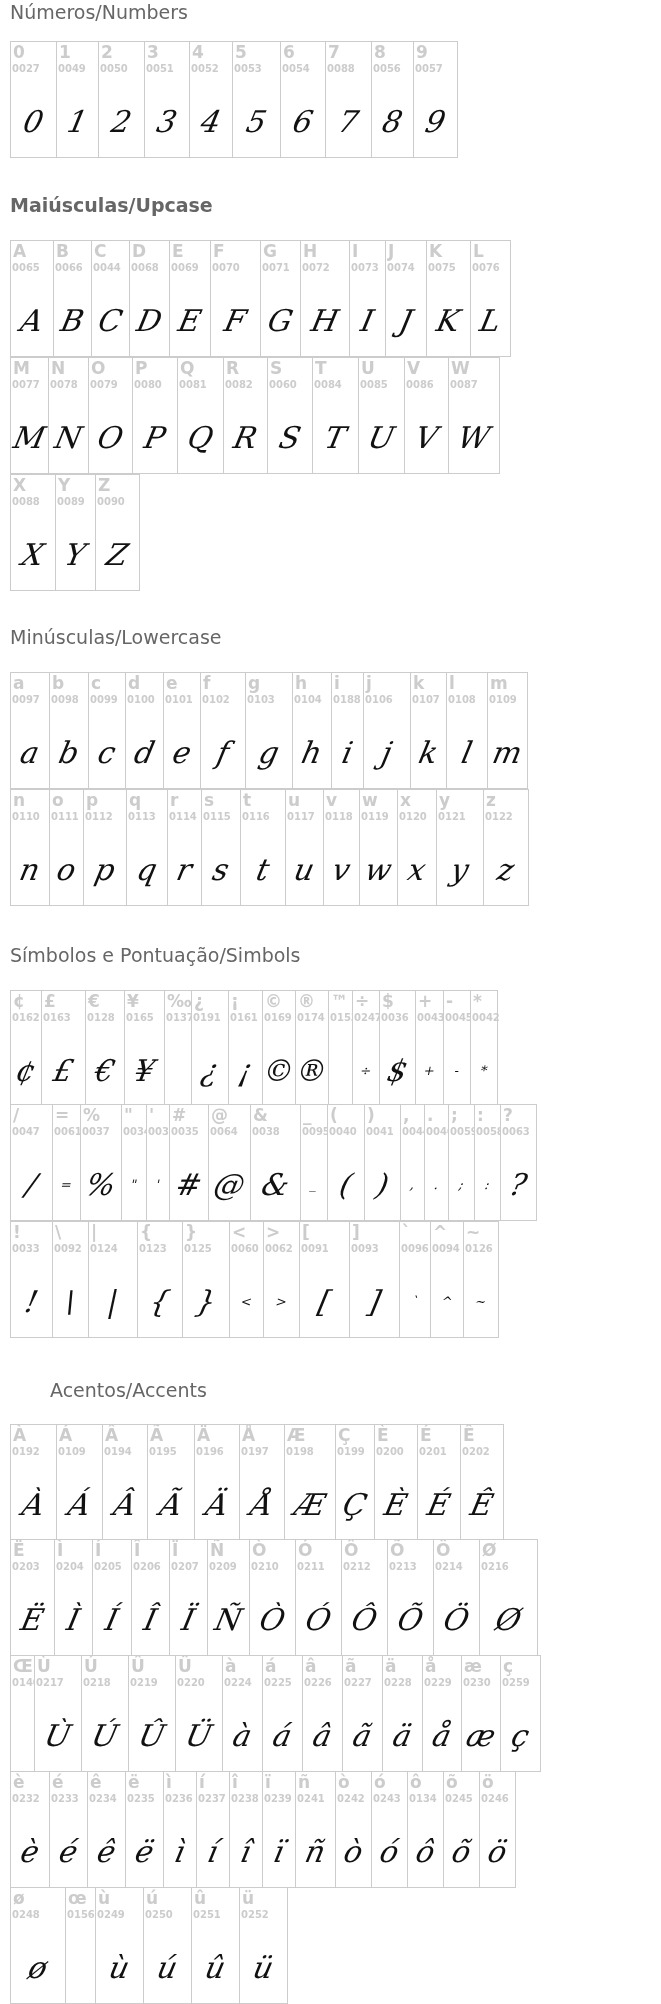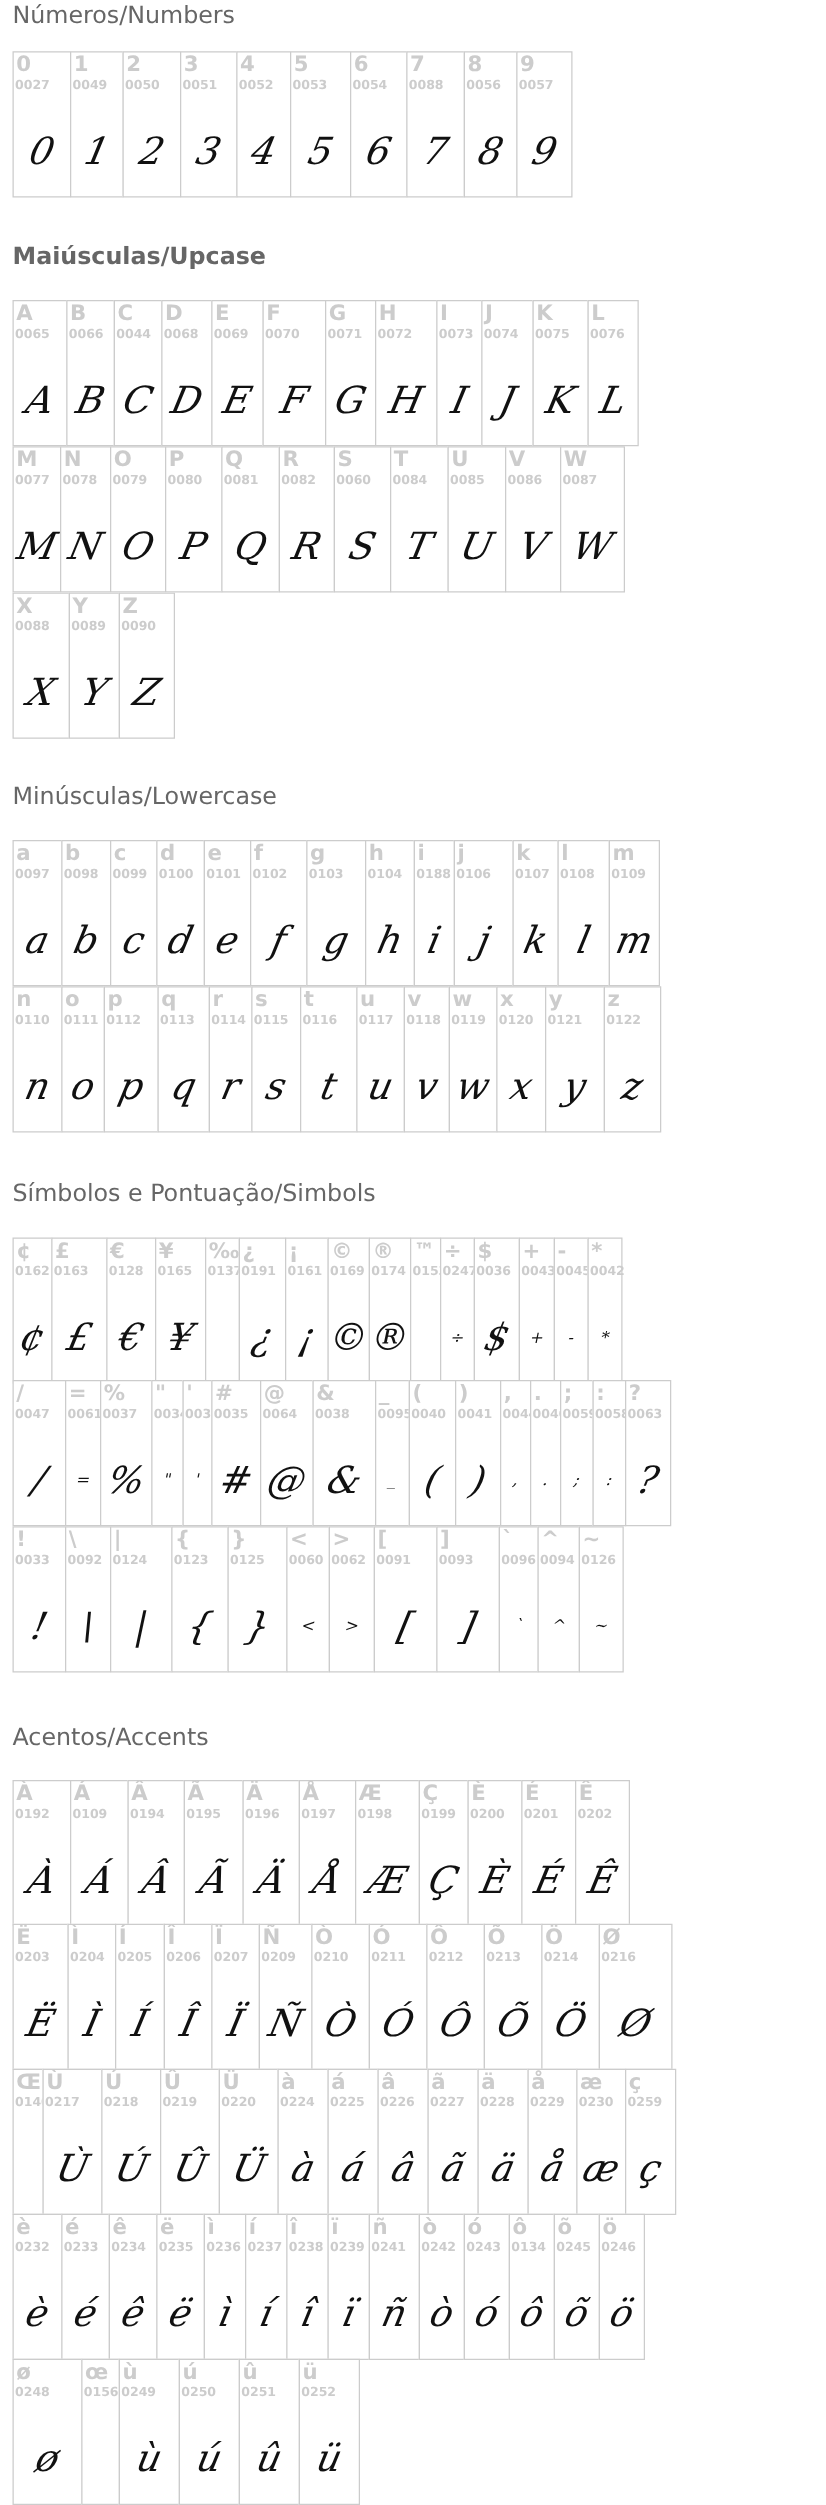--- a/index.html
+++ b/index.html
@@ -563,21 +563,21 @@
         <span class="ch">^</span>
         <span class="code">0094</span>
         <span class="glyph small">^</span>
       </div>
       <div class="cell" style="width: 36px; height: 117px;">
         <span class="ch">~</span>
         <span class="code">0126</span>
         <span class="glyph small">~</span>
       </div>
     </div>
-    <h2 class="section-title" style="top: 1379px;">Acentos/Accents</h2>
+    <h2 class="section-title" style="top: 1379px; margin-left: 40px;">Acentos/Accents</h2>
     <div class="row" style="top: 1424px;">
       <div class="cell" style="width: 47px; height: 117px;">
         <span class="ch">À</span>
         <span class="code">0192</span>
         <span class="glyph">À</span>
       </div>
       <div class="cell" style="width: 47px; height: 117px;">
         <span class="ch">Á</span>
         <span class="code">0109</span>
         <span class="glyph">Á</span>

